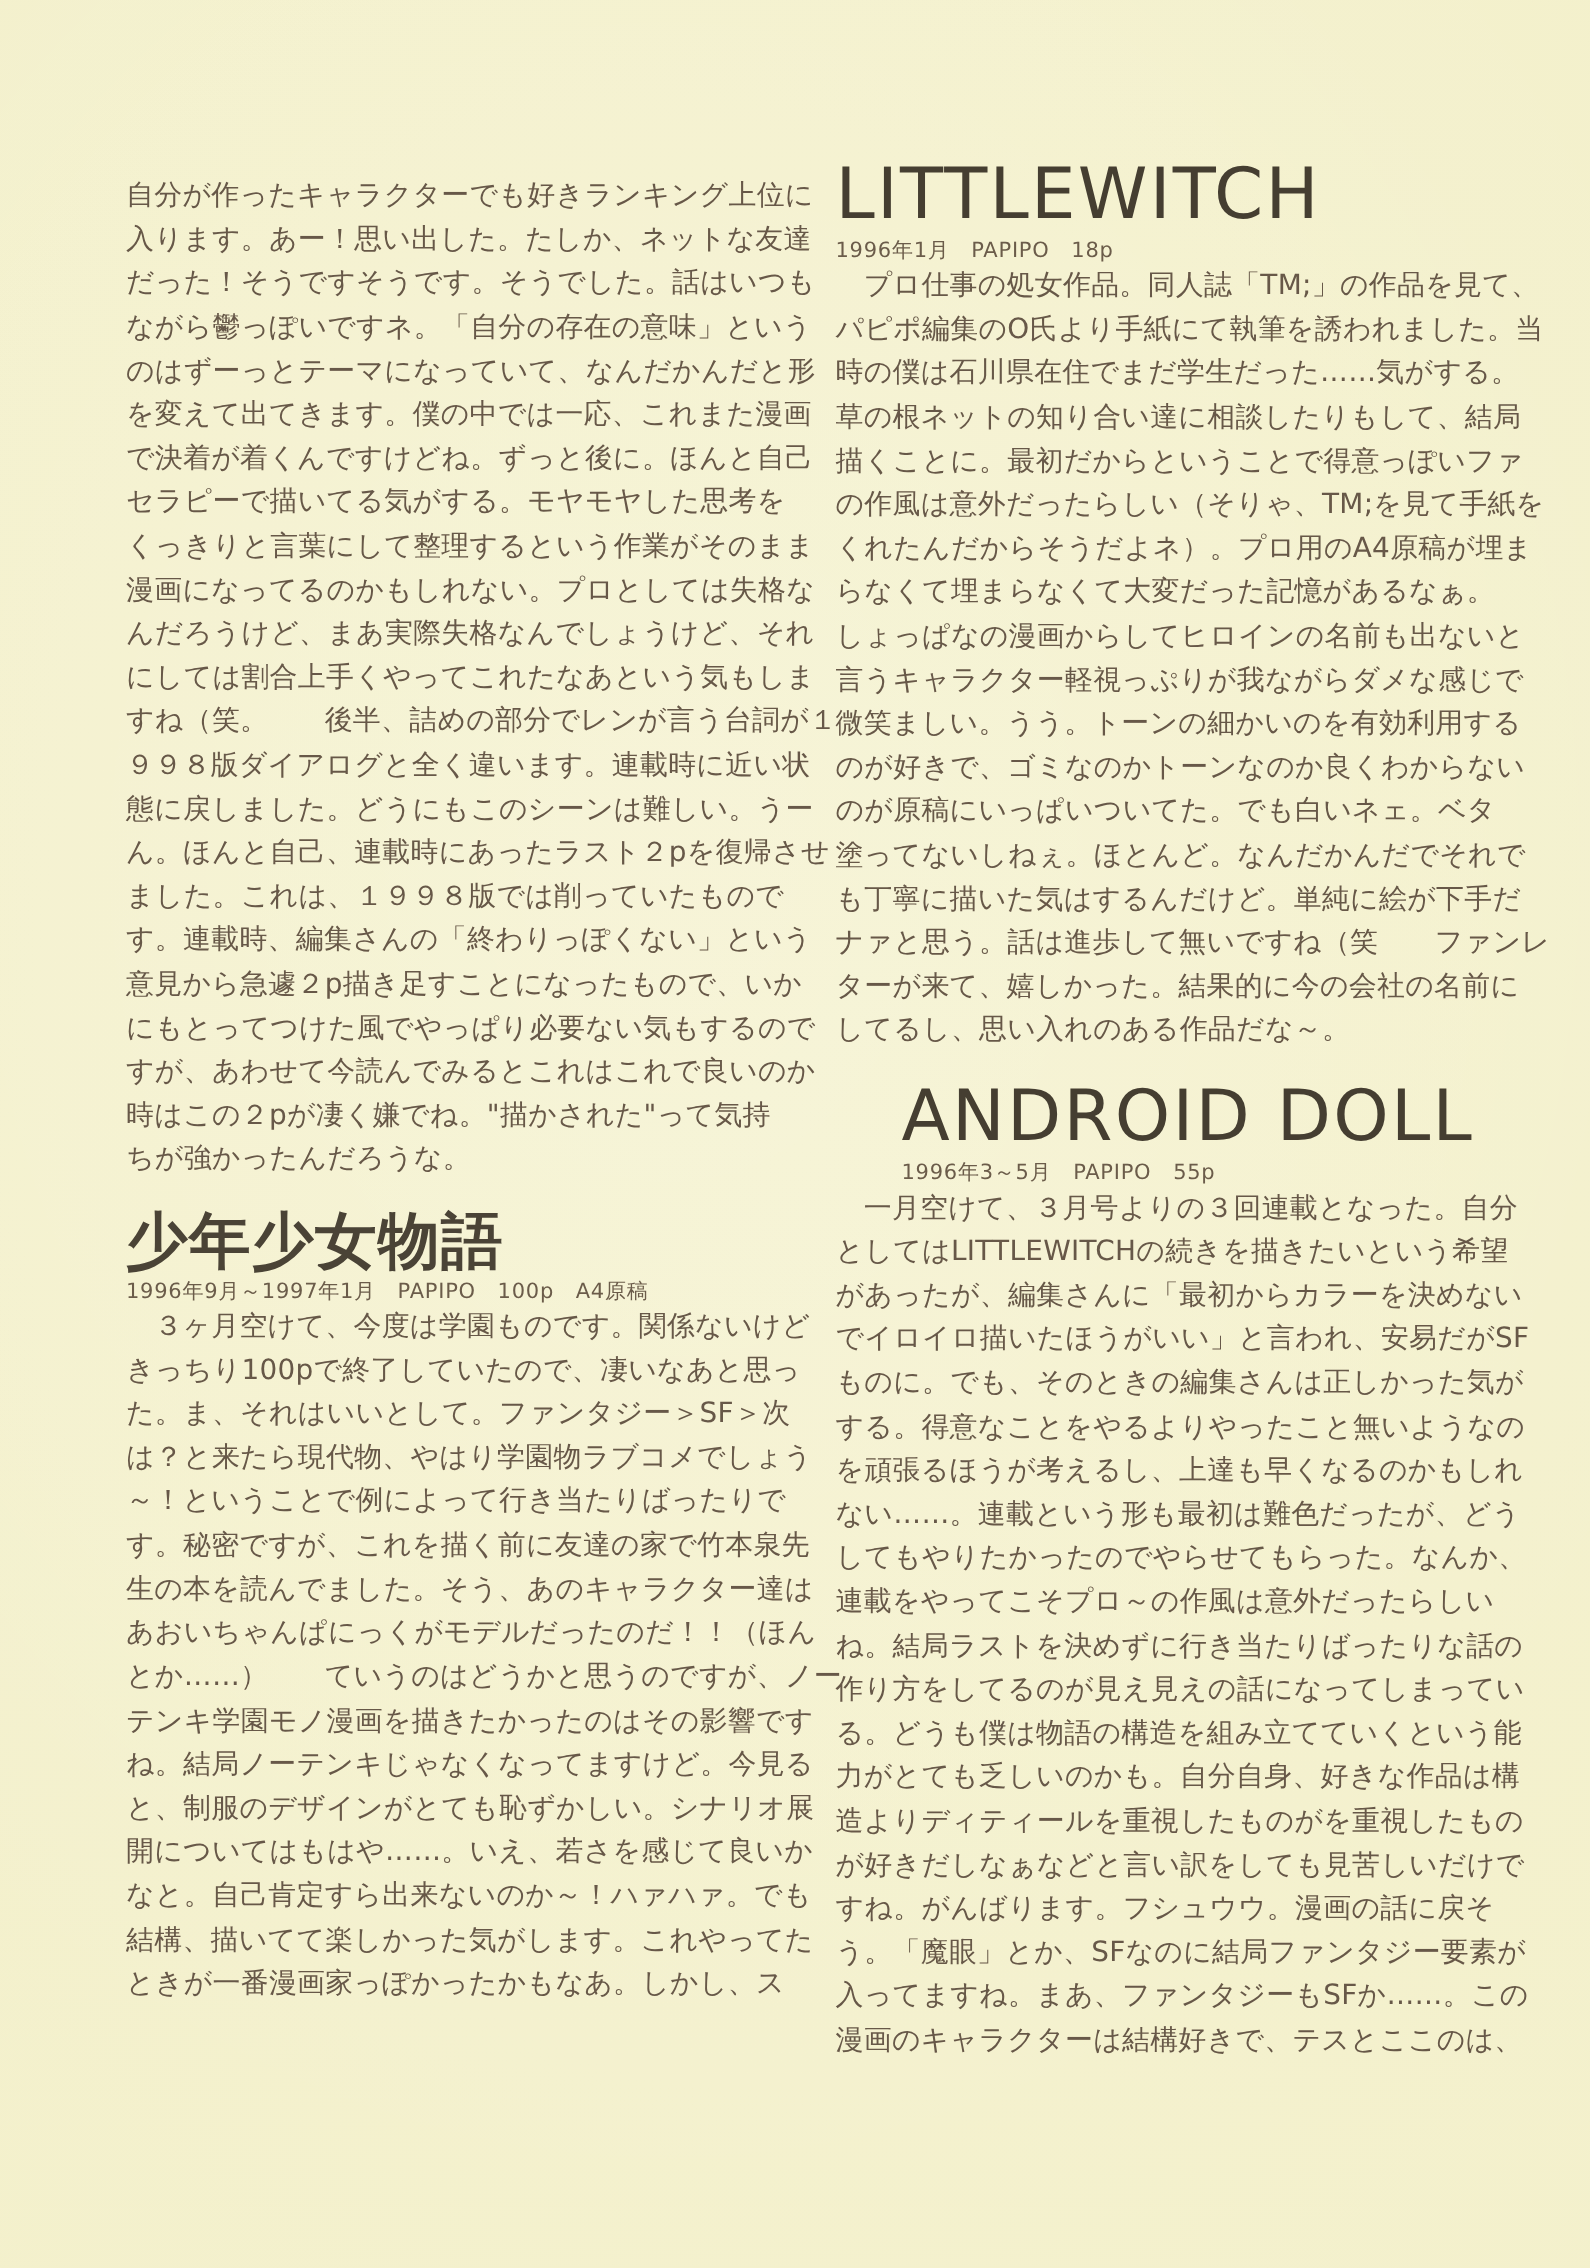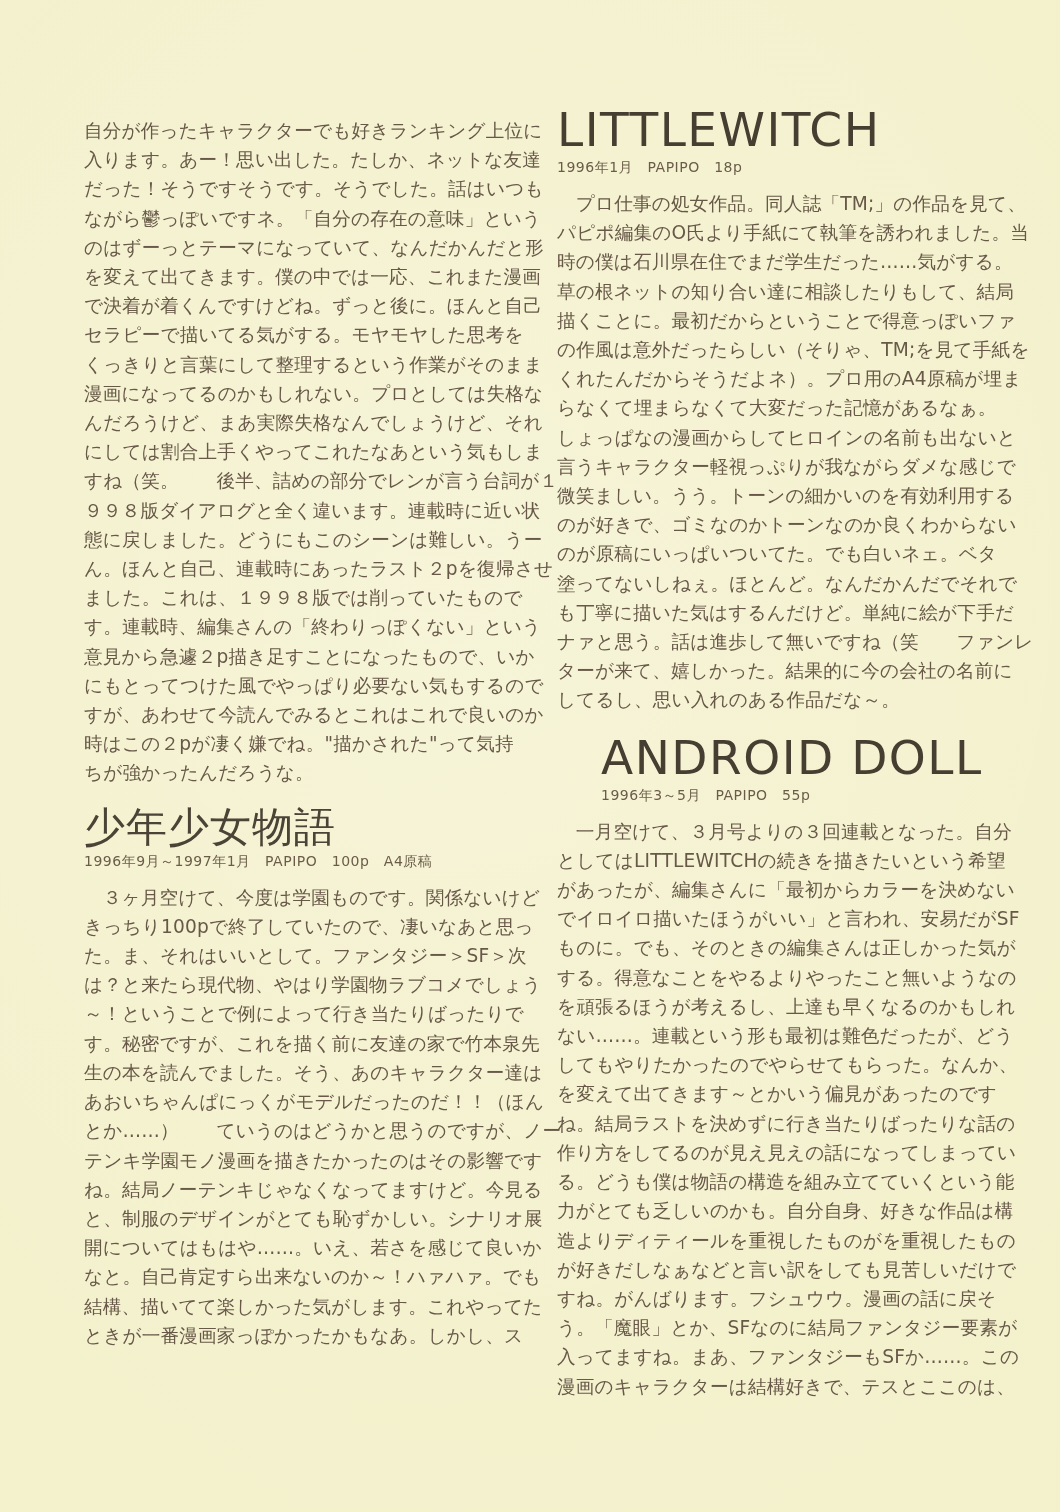--- a/index.html
+++ b/index.html
@@ -33,40 +33,40 @@
     font-size: 18.6px;
     line-height: 29.2px;
     letter-spacing: 0.2px;
     color: #675848;
   }
 
   .jp-heading {
     margin: 0;
     font-size: 41px;
     line-height: 46px;
-    font-weight: 400;
+    font-weight: 700;
     letter-spacing: 1px;
     color: #4a4336;
   }
   .latin-heading {
     margin: 0;
     font-size: 47px;
     line-height: 52px;
     font-weight: 400;
     letter-spacing: 1.5px;
     color: #453e31;
   }
   .section-subtitle {
     font-size: 14px;
     line-height: 18px;
     letter-spacing: 0.5px;
     color: #6b5c4a;
     margin-top: 2px;
   }
-  .section-body { margin-top: 13px; }
+  .section-body { }
 
   .heading-block-left  { margin-top: 16px; }
   .heading-block-right { margin-top: 17px; margin-left: 44px; }
 </style>
 </head>
 <body>
 
 <div class="page">
 
   <div class="col col-left">
@@ -158,21 +158,21 @@
     <div class="body-lines section-body">
         <div class="line">　一月空けて、３月号よりの３回連載となった。自分</div>
         <div class="line">としてはLITTLEWITCHの続きを描きたいという希望</div>
         <div class="line">があったが、編集さんに「最初からカラーを決めない</div>
         <div class="line">でイロイロ描いたほうがいい」と言われ、安易だがSF</div>
         <div class="line">ものに。でも、そのときの編集さんは正しかった気が</div>
         <div class="line">する。得意なことをやるよりやったこと無いようなの</div>
         <div class="line">を頑張るほうが考えるし、上達も早くなるのかもしれ</div>
         <div class="line">ない……。連載という形も最初は難色だったが、どう</div>
         <div class="line">してもやりたかったのでやらせてもらった。なんか、</div>
-        <div class="line">を変えて出てきます～とかいう偏見があったのです</div>
+        <div class="line">連載をやってこそプロ～の作風は意外だったらしい</div>
         <div class="line">ね。結局ラストを決めずに行き当たりばったりな話の</div>
         <div class="line">作り方をしてるのが見え見えの話になってしまってい</div>
         <div class="line">る。どうも僕は物語の構造を組み立てていくという能</div>
         <div class="line">力がとても乏しいのかも。自分自身、好きな作品は構</div>
         <div class="line">造よりディティールを重視したものがを重視したもの</div>
         <div class="line">が好きだしなぁなどと言い訳をしても見苦しいだけで</div>
         <div class="line">すね。がんばります。フシュウウ。漫画の話に戻そ</div>
         <div class="line">う。「魔眼」とか、SFなのに結局ファンタジー要素が</div>
         <div class="line">入ってますね。まあ、ファンタジーもSFか……。この</div>
         <div class="line">漫画のキャラクターは結構好きで、テスとここのは、</div>

